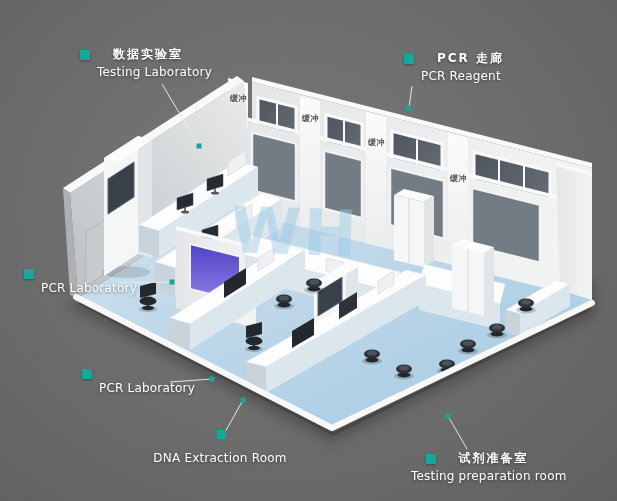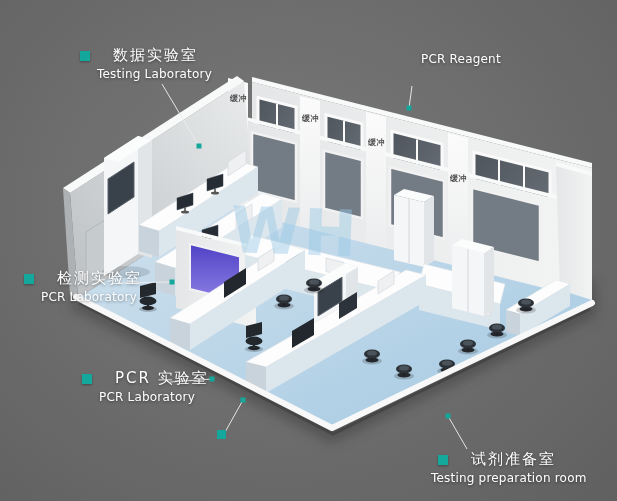--- a/index.html
+++ b/index.html
@@ -34,21 +34,21 @@
   .seam{stroke:#d9dcdf;stroke-width:1.2;}
   .lead{stroke:#ececec;stroke-width:1;opacity:.95;}
   .dot{fill:var(--accent);}
   .buf{font-size:8px;font-weight:600;fill:#4d4d4d;letter-spacing:.5px;}
   .wm{font-size:64px;font-weight:bold;fill:#98c9e6;opacity:.45;letter-spacing:2px;}
 
   
   .callout{position:absolute;color:#fff;text-shadow:0 1px 3px rgba(0,0,0,.45);}
   .callout .row{display:flex;align-items:center;gap:7px;}
   .sq{width:10px;height:10px;background:var(--accent);flex:0 0 auto;box-shadow:0 1px 2px rgba(0,0,0,.35);}
-  .zh{font-size:15px;font-weight:400;letter-spacing:2px;white-space:nowrap;padding-left:16px;}
+  .zh{font-size:12px;font-weight:700;letter-spacing:2px;white-space:nowrap;padding-left:16px;}
   .en{font-size:12px;font-weight:400;letter-spacing:.2px;white-space:nowrap;margin-top:2px;}
   .ind{margin-left:17px;}
   .center{text-align:center;}
   .bullet-abs{position:absolute;width:9px;height:9px;background:var(--accent);}
 </style>
 </head>
 <body>
 
 <div class="stage">
 
@@ -285,44 +285,47 @@
 
 <div class="callout" style="left:80px;top:46px;">
   <div class="row">
     <span class="sq"></span>
     <span class="zh">数据实验室</span>
   </div>
   <div class="en ind">Testing Laboratory</div>
 </div>
 
 <div class="callout" style="left:404px;top:50px;">
+  <div class="row">
+    <span class="sq"></span>
+    <span class="zh">PCR 走廊</span>
+  </div>
   <div class="en ind">PCR Reagent</div>
 </div>
 
 <div class="callout" style="left:24px;top:269px;">
   <div class="row">
     <span class="sq"></span>
-    <span class="zh">检测实验室</span>
   </div>
   <div class="en ind">PCR Laboratory</div>
 </div>
 
 <div class="callout" style="left:82px;top:369px;">
   <div class="row">
     <span class="sq"></span>
-    <span class="zh">PCR 实验室</span>
   </div>
   <div class="en ind">PCR Laboratory</div>
 </div>
 
 <span class="bullet-abs" style="left:217px;top:430px;"></span>
 <div class="callout center" style="left:140px;top:449px;width:160px;">
-</div>
-
-<div class="callout center" style="left:431px;top:450px;width:132px;text-align:right;">
+  <div class="en">DNA Extraction Room</div>
+</div>
+
+<div class="callout center" style="left:411px;top:450px;width:132px;text-align:right;">
   <div class="row" style="justify-content:center;">
     <span class="sq"></span>
     <span class="zh">试剂准备室</span>
   </div>
   <div class="en">Testing preparation room</div>
 </div>
 
 </div>
 
 </body></html>

